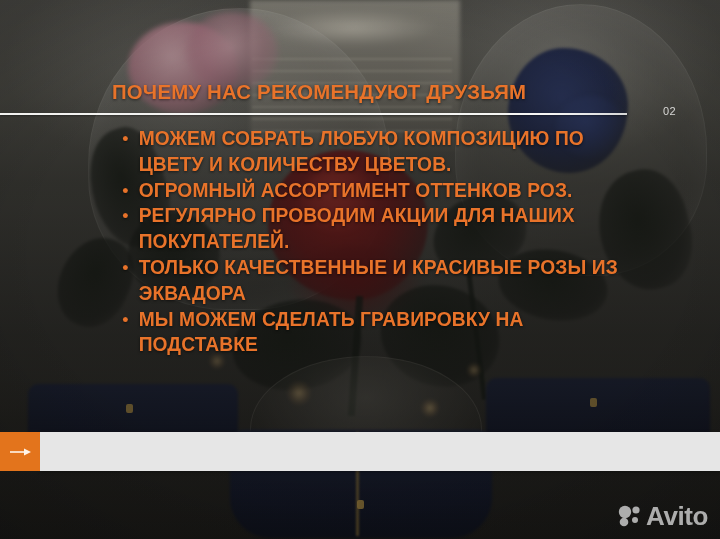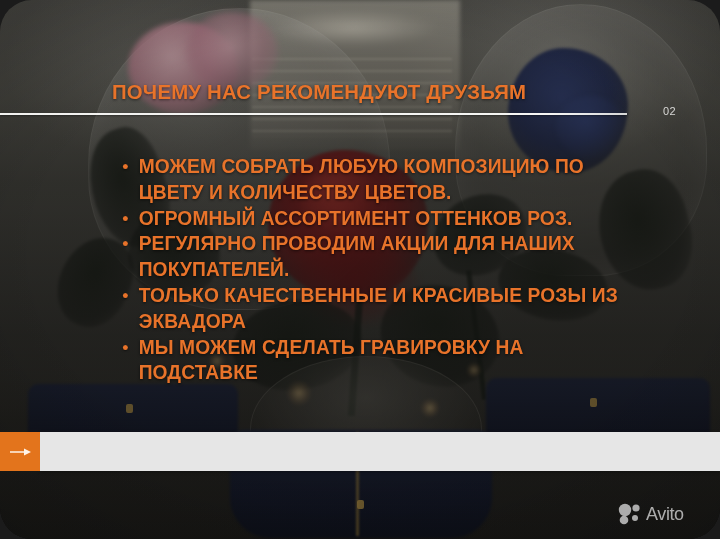--- a/index.html
+++ b/index.html
@@ -8,21 +8,20 @@
     background: #1b1b1b;
   }
   #slide {
     position: relative;
     width: 720px;
     height: 539px;
     overflow: hidden;
     font-family: "Liberation Sans", sans-serif;
     background: #000000;
     user-select: none;
-    border-radius: 32px;
   }
 
   
   .bg-layer { position: absolute; inset: 0; }
 
   .bg-base {
     background:
       linear-gradient(180deg,
         #55544f 0%,
         #5a5952 18%,
@@ -229,21 +228,20 @@
     left: 663px; top: 105px;
     font-size: 11px;
     color: #d8d8d6;
     letter-spacing: .4px;
   }
 
   .bullets {
     position: absolute;
     left: 118px; top: 126px;
     width: 520px;
-    margin-top: 28px;
   }
   .bullet-item {
     position: relative;
     padding-left: 21px;
     margin: 0 0 0 0;
     color: #E8732A;
     font-size: 19.5px;
     font-weight: bold;
     line-height: 25.8px;
     letter-spacing: .1px;
@@ -285,22 +283,22 @@
   .watermark {
     position: absolute;
     left: 617px; top: 503px;
     display: flex;
     align-items: center;
     gap: 3px;
     opacity: .82;
   }
   .wm-logo { display: block; }
   .wm-text {
-    font-size: 18px;
-    font-weight: normal;
+    font-size: 26px;
+    font-weight: bold;
     color: #cfcfcf;
     letter-spacing: -.4px;
     line-height: 1;
   }
 </style>
 </head>
 <body>
 
 <div id="slide">
 

